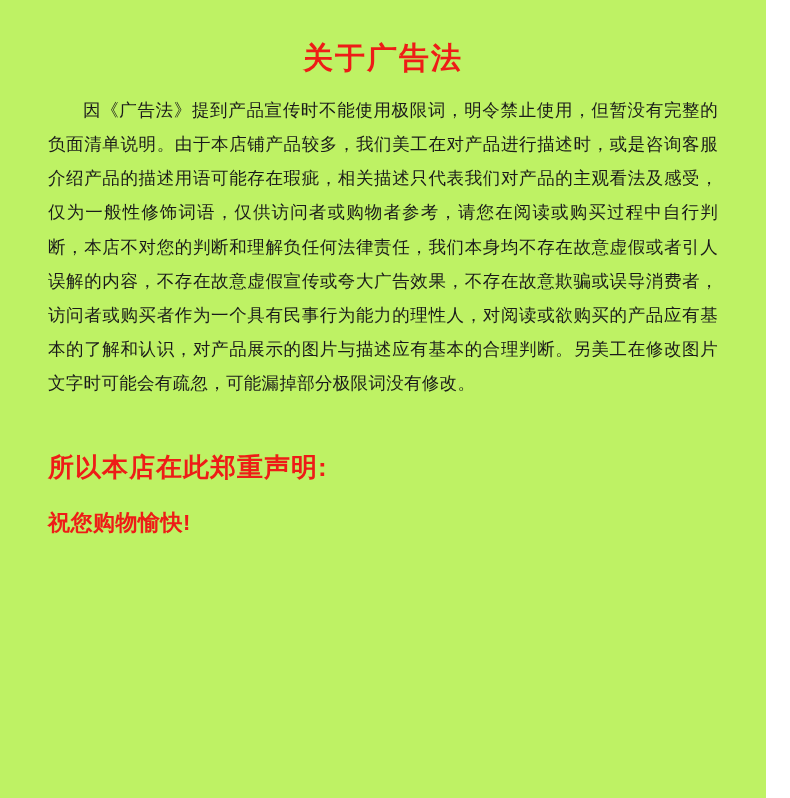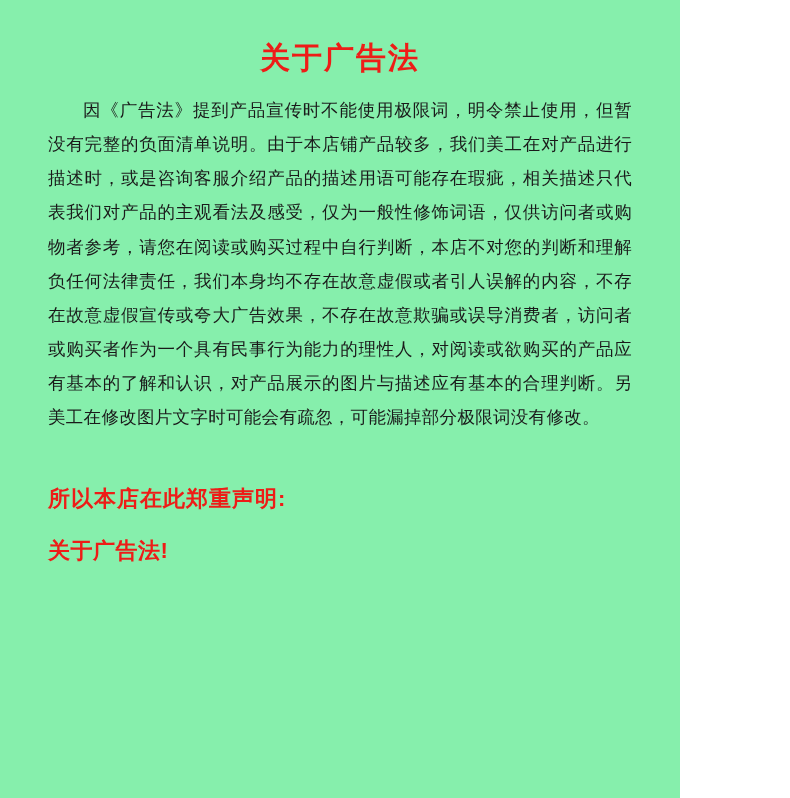--- a/index.html
+++ b/index.html
@@ -7,23 +7,23 @@
     padding: 0;
   }
   body {
     width: 790px;
     height: 798px;
     background: #ffffff;
     font-family: "Liberation Sans", sans-serif;
   }
   .page {
     position: relative;
-    width: 680px;
+    width: 766px;
     height: 798px;
-    background: #86efac;
+    background: #bef264;
     box-sizing: border-box;
     padding: 30px 48px 0 48px;
     overflow: hidden;
   }
   .doc-title {
     color: #ee1c17;
     font-size: 30px;
     font-weight: bold;
     text-align: center;
     letter-spacing: 2px;
@@ -35,21 +35,21 @@
     font-size: 17.5px;
     line-height: 1.95;
     text-align: justify;
     text-justify: inter-ideograph;
     text-indent: 2em;
     margin: 0 0 10px 0;
     letter-spacing: 0.3px;
   }
   .statement-heading {
     color: #ee1c17;
-    font-size: 22px;
+    font-size: 26px;
     font-weight: bold;
     margin: 48px 0 14px 0;
     line-height: 1.5;
     letter-spacing: 1px;
   }
   .statement-body {
     color: #ee1c17;
     font-size: 22px;
     font-weight: bold;
     line-height: 1.75;
@@ -73,15 +73,15 @@
 
 <div class="page">
 
   <h1 class="doc-title">关于广告法</h1>
 
   <p class="body-paragraph">因《广告法》提到产品宣传时不能使用极限词，明令禁止使用，但暂没有完整的负面清单说明。由于本店铺产品较多，我们美工在对产品进行描述时，或是咨询客服介绍产品的描述用语可能存在瑕疵，相关描述只代表我们对产品的主观看法及感受，仅为一般性修饰词语，仅供访问者或购物者参考，请您在阅读或购买过程中自行判断，本店不对您的判断和理解负任何法律责任，我们本身均不存在故意虚假或者引人误解的内容，不存在故意虚假宣传或夸大广告效果，不存在故意欺骗或误导消费者，访问者或购买者作为一个具有民事行为能力的理性人，对阅读或欲购买的产品应有基本的了解和认识，对产品展示的图片与描述应有基本的合理判断。另美工在修改图片文字时可能会有疏忽，可能漏掉部分极限词没有修改。</p>
 
   <h2 class="statement-heading">所以本店在此郑重声明:</h2>
 
 
-  <p class="closing-line">关于广告法!</p>
+  <p class="closing-line">祝您购物愉快!</p>
 
 </div>
 
 </body></html>

